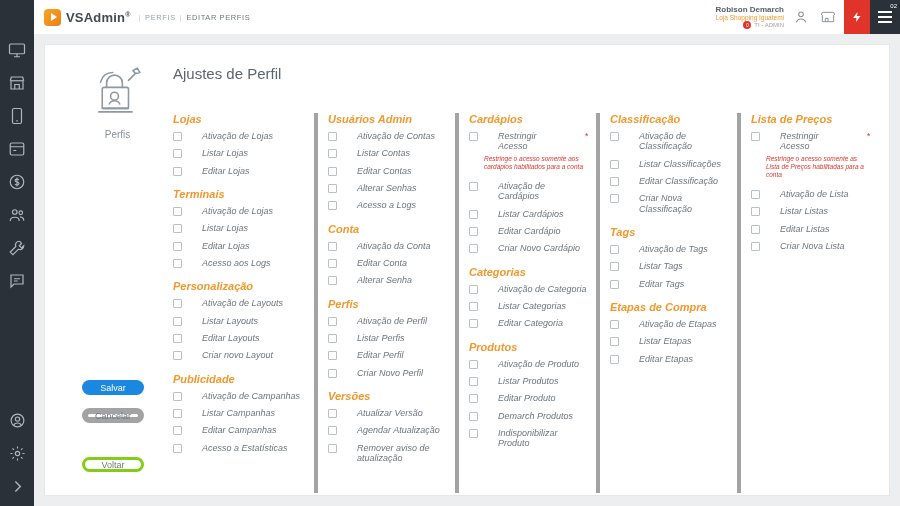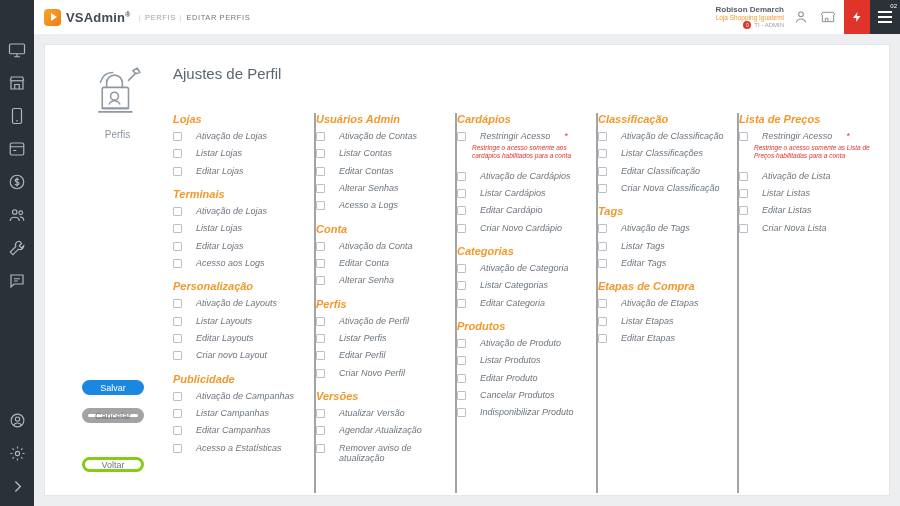--- a/index.html
+++ b/index.html
@@ -121,30 +121,30 @@
   .btn-back { top: 412px; background: #fff; color: #6e7780; border: 3px solid #84cc16; }
 
   
   .cols {
     position: absolute; left: 128px; top: 68px;
     width: 706px; height: 380px;
     display: flex;
     font-style: italic;
   }
   .col { width: 141px; padding-right: 8px; }
-  .col + .col { border-left: 2px solid #a3a3a3; }
+  .col + .col { border-left: 4px solid #a3a3a3; padding-left: 10px; }
 
   .grp-title {
     color: #f2982c; font-size: 11px; font-weight: bold;
     margin: 0 0 6px 0;
   }
   .grp + .grp { margin-top: 12px; }
 
   .chk {
-    display: flex; align-items: flex-start; gap: 14px;
+    display: flex; align-items: flex-start; gap: 20px;
     margin-bottom: 7px; cursor: pointer;
   }
   .box {
     width: 9px; height: 9px; min-width: 9px;
     border: 1px solid #b9c0c7; background: #fff; border-radius: 1px;
     margin-top: 1px;
   }
   .chk-label { font-size: 9px; color: #6c757d; line-height: 1.15; }
   .req { color: #e0342b; font-size: 9px; }
   .note {
@@ -504,21 +504,21 @@
             <label class="chk">
               <span class="box"></span>
               <span class="chk-label">Listar Produtos</span>
             </label>
             <label class="chk">
               <span class="box"></span>
               <span class="chk-label">Editar Produto</span>
             </label>
             <label class="chk">
               <span class="box"></span>
-              <span class="chk-label">Cancelar Produtos</span>
+              <span class="chk-label">Demarch Produtos</span>
             </label>
             <label class="chk">
               <span class="box"></span>
               <span class="chk-label">Indisponibilizar Produto</span>
             </label>
           </div>
         </div>
         <div class="col">
           <div class="grp">
             <div class="grp-title">Classificação</div>

